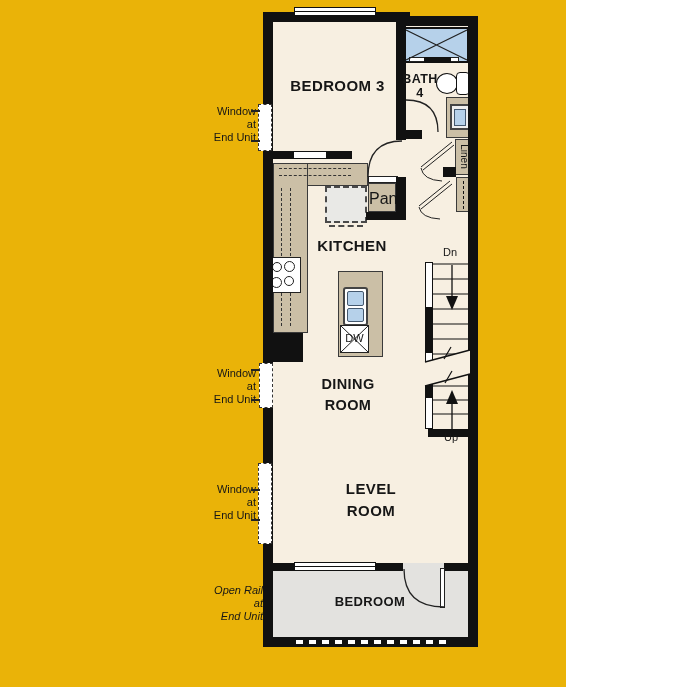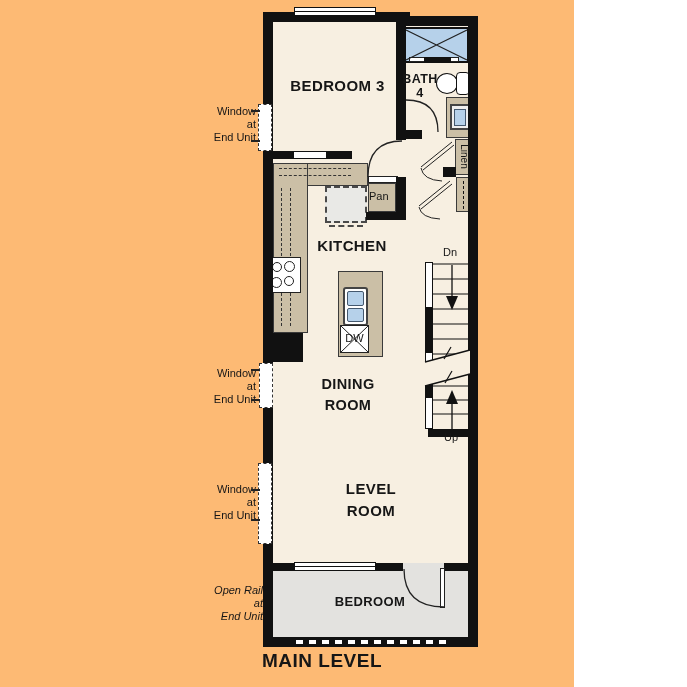--- a/index.html
+++ b/index.html
@@ -1,17 +1,17 @@
 <!DOCTYPE html>
 <html><head>
 <meta charset="utf-8">
 <style>
   html,body{margin:0;padding:0;background:#fff;}
-  #canvas{position:relative;width:566px;height:687px;background:#fdba74;overflow:hidden;
-          font-family:"Liberation Sans",sans-serif;color:#161616;padding-left:8px;}
+  #canvas{position:relative;width:566px;height:687px;background:#eab308;overflow:hidden;
+          font-family:"Liberation Sans",sans-serif;color:#161616;}
   .abs{position:absolute;box-sizing:border-box;}
   .wall{background:#111;}
   .floor{background:#f7efe1;}
   .tan{background:#cbbfa6;border:1px solid #3a3a3a;}
   .white-fix{background:#fff;border:1px solid #222;}
   .blue{background:#b6d1ea;border:1px solid #44586e;}
   .lbl{position:absolute;white-space:pre-line;color:#161616;}
   .room{font-weight:bold;letter-spacing:.4px;text-align:center;}
   .note{font-size:11px;line-height:13px;text-align:right;}
   .tick{position:absolute;width:9px;height:2px;background:#222;}
@@ -135,23 +135,22 @@
 
   <div class="lbl room" style="left:280px;top:77px;width:115px;font-size:15px;">BEDROOM 3</div>
   <div class="lbl room" style="left:399px;top:72px;width:42px;font-size:12.5px;line-height:14px;">BATH
 4</div>
   <div class="lbl room" style="left:308px;top:237px;width:88px;font-size:15px;text-align:center;">KITCHEN</div>
   <div class="lbl room" style="left:314px;top:374px;width:68px;font-size:14.5px;line-height:21px;">DINING
 ROOM</div>
   <div class="lbl room" style="left:329px;top:478px;width:84px;font-size:15px;line-height:22px;">LEVEL
 ROOM</div>
   <div class="lbl room" style="left:333px;top:594px;width:74px;font-size:13px;">BEDROOM</div>
-  <div class="lbl room" style="left:242px;top:650px;width:160px;font-size:19px;letter-spacing:.5px;">MAIN LEVEL</div>
 
-  <div class="lbl" style="left:369px;top:190px;width:26px;font-size:11px;text-align:left;">Pan</div>
+  <div class="lbl" style="left:369px;top:190px;width:26px;font-size:16px;text-align:left;">Pan</div>
   <div class="lbl" style="left:340px;top:332px;width:29px;font-size:11px;text-align:center;">DW</div>
   <div class="lbl" style="left:447px;top:151px;width:34px;font-size:10px;text-align:center;transform:rotate(90deg);">Linen</div>
   <div class="lbl" style="left:443px;top:246px;font-size:11px;">Dn</div>
   <div class="lbl" style="left:444px;top:431px;font-size:11px;">Up</div>
 
   <div class="lbl note" style="left:168px;top:105px;width:88px;">Window
 at
 End Unit</div>
   <div class="lbl note" style="left:168px;top:367px;width:88px;">Window
 at

